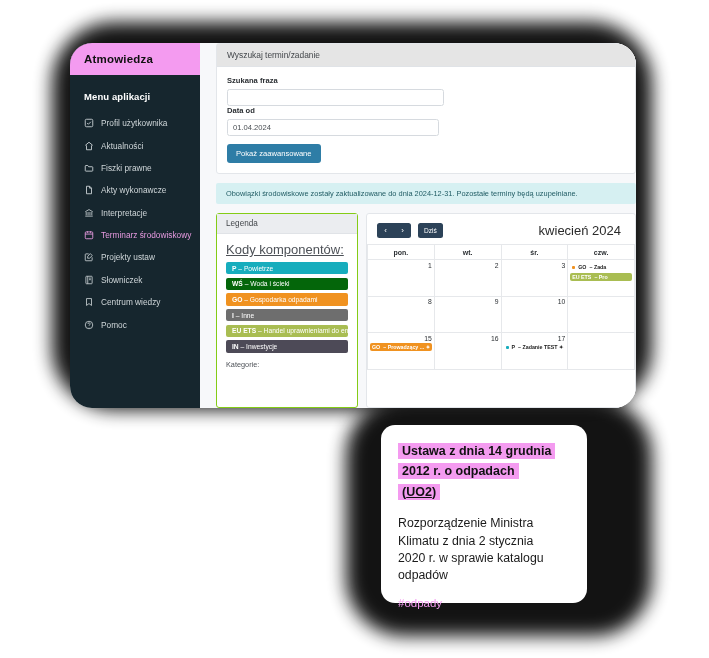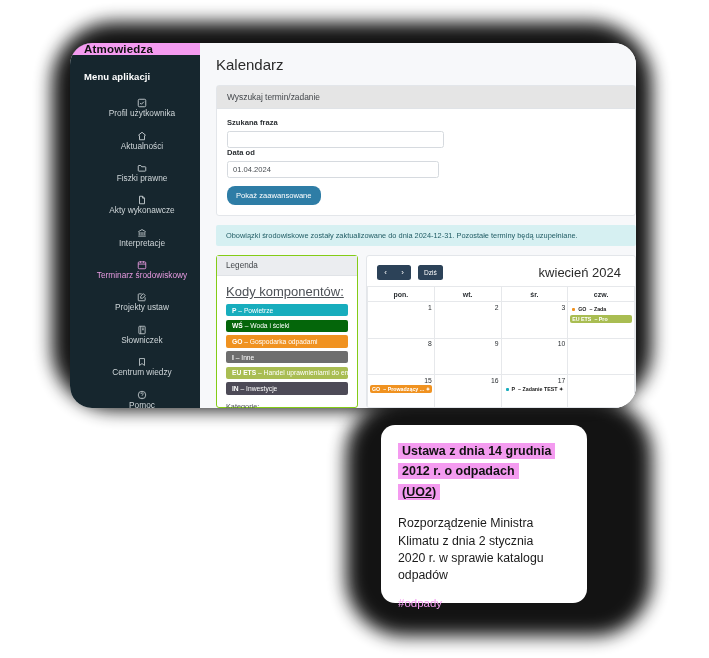--- a/index.html
+++ b/index.html
@@ -40,43 +40,43 @@
 
   
   .sidebar{width:62px;flex:0 0 130px;width:130px;background:#16262e;display:flex;flex-direction:column;}
   .brand{
     height:32px;background:#f49bf0;display:flex;align-items:center;
     padding-left:14px;color:#111;font-weight:700;font-size:11.5px;letter-spacing:.2px;
   }
   .menu-title{color:#ffffff;font-weight:700;font-size:9.5px;padding:16px 0 10px 14px;letter-spacing:.1px;}
   .menu{display:flex;flex-direction:column;gap:0;}
   .menu-item{
-    display:flex;align-items:center;
-    padding:6.2px 0 6.2px 14px;color:#cfd6d9;font-size:8.3px;white-space:nowrap;cursor:pointer;flex-direction:column;
+    display:flex;align-items:center;gap:7px;
+    padding:6.2px 0 6.2px 14px;color:#cfd6d9;font-size:8.3px;white-space:nowrap;cursor:pointer;
   }
   .menu-item.active{color:#e79ae0;}
   .menu-item .ico{width:10px;height:10px;flex:0 0 10px;display:inline-block;}
   .menu-item .ico svg{display:block;width:10px;height:10px;}
 
   
   .main{flex:1;background:#f7f8fa;display:flex;flex-direction:column;min-width:0;position:relative;}
   .page-title{font-size:15px;color:#2b2b2b;padding:13px 0 12px 16px;font-weight:400;}
 
   .search-card{margin:0 0 0 16px;background:#ffffff;border:1px solid #e3e6ea;border-radius:3px;}
   .search-head{background:#e5e5e5;border-bottom:1px solid #e0e3e7;padding:6px 10px;font-size:8.4px;color:#43474b;}
   .search-body{padding:9px 10px 10px 10px;display:flex;flex-wrap:wrap;gap:0 22px;}
   .field{display:flex;flex-direction:column;}
   .field-label{font-size:7.6px;font-weight:700;color:#2b2f33;margin-bottom:4px;}
   .field input{
     width:205px;height:15px;border:1px solid #d6dadf;border-radius:2.5px;background:#fff;
     font-size:7.6px;color:#4a4f54;padding:0 5px;font-family:"Liberation Sans",sans-serif;outline:none;
   }
   .field.date input{width:200px;}
   .btn-adv{
-    margin-top:8px;background:#2e7da6;color:#fff;border:none;border-radius:8px;
+    margin-top:8px;background:#2e7da6;color:#fff;border:none;border-radius:3px;
     padding:5px 9px;font-size:7.6px;cursor:pointer;font-family:"Liberation Sans",sans-serif;
   }
   .adv-row{flex-basis:100%;}
 
   .alert{
     margin:9px 0 0 16px;background:#d6f0f2;color:#1f5b63;
     font-size:7.4px;padding:6px 10px;border-radius:2px;
   }
 
   .cols{display:flex;margin:9px 0 0 16px;gap:8px;flex:1;min-height:0;}
@@ -254,21 +254,20 @@
                 <circle cx="8" cy="11.4" r=".6" fill="currentColor" stroke="none"></circle>
               </svg>
             </span>
           <span>Pomoc</span>
         </div>
 
       </div>
     </div>
 
     <div class="main">
-      <div class="page-title">Kalendarz</div>
 
       <div class="search-card">
         <div class="search-head">Wyszukaj termin/zadanie</div>
         <div class="search-body">
           <div class="field">
             <span class="field-label">Szukana fraza</span>
             <input type="text" value="" style="">
           </div>
           <div class="field date">
             <span class="field-label">Data od</span>

